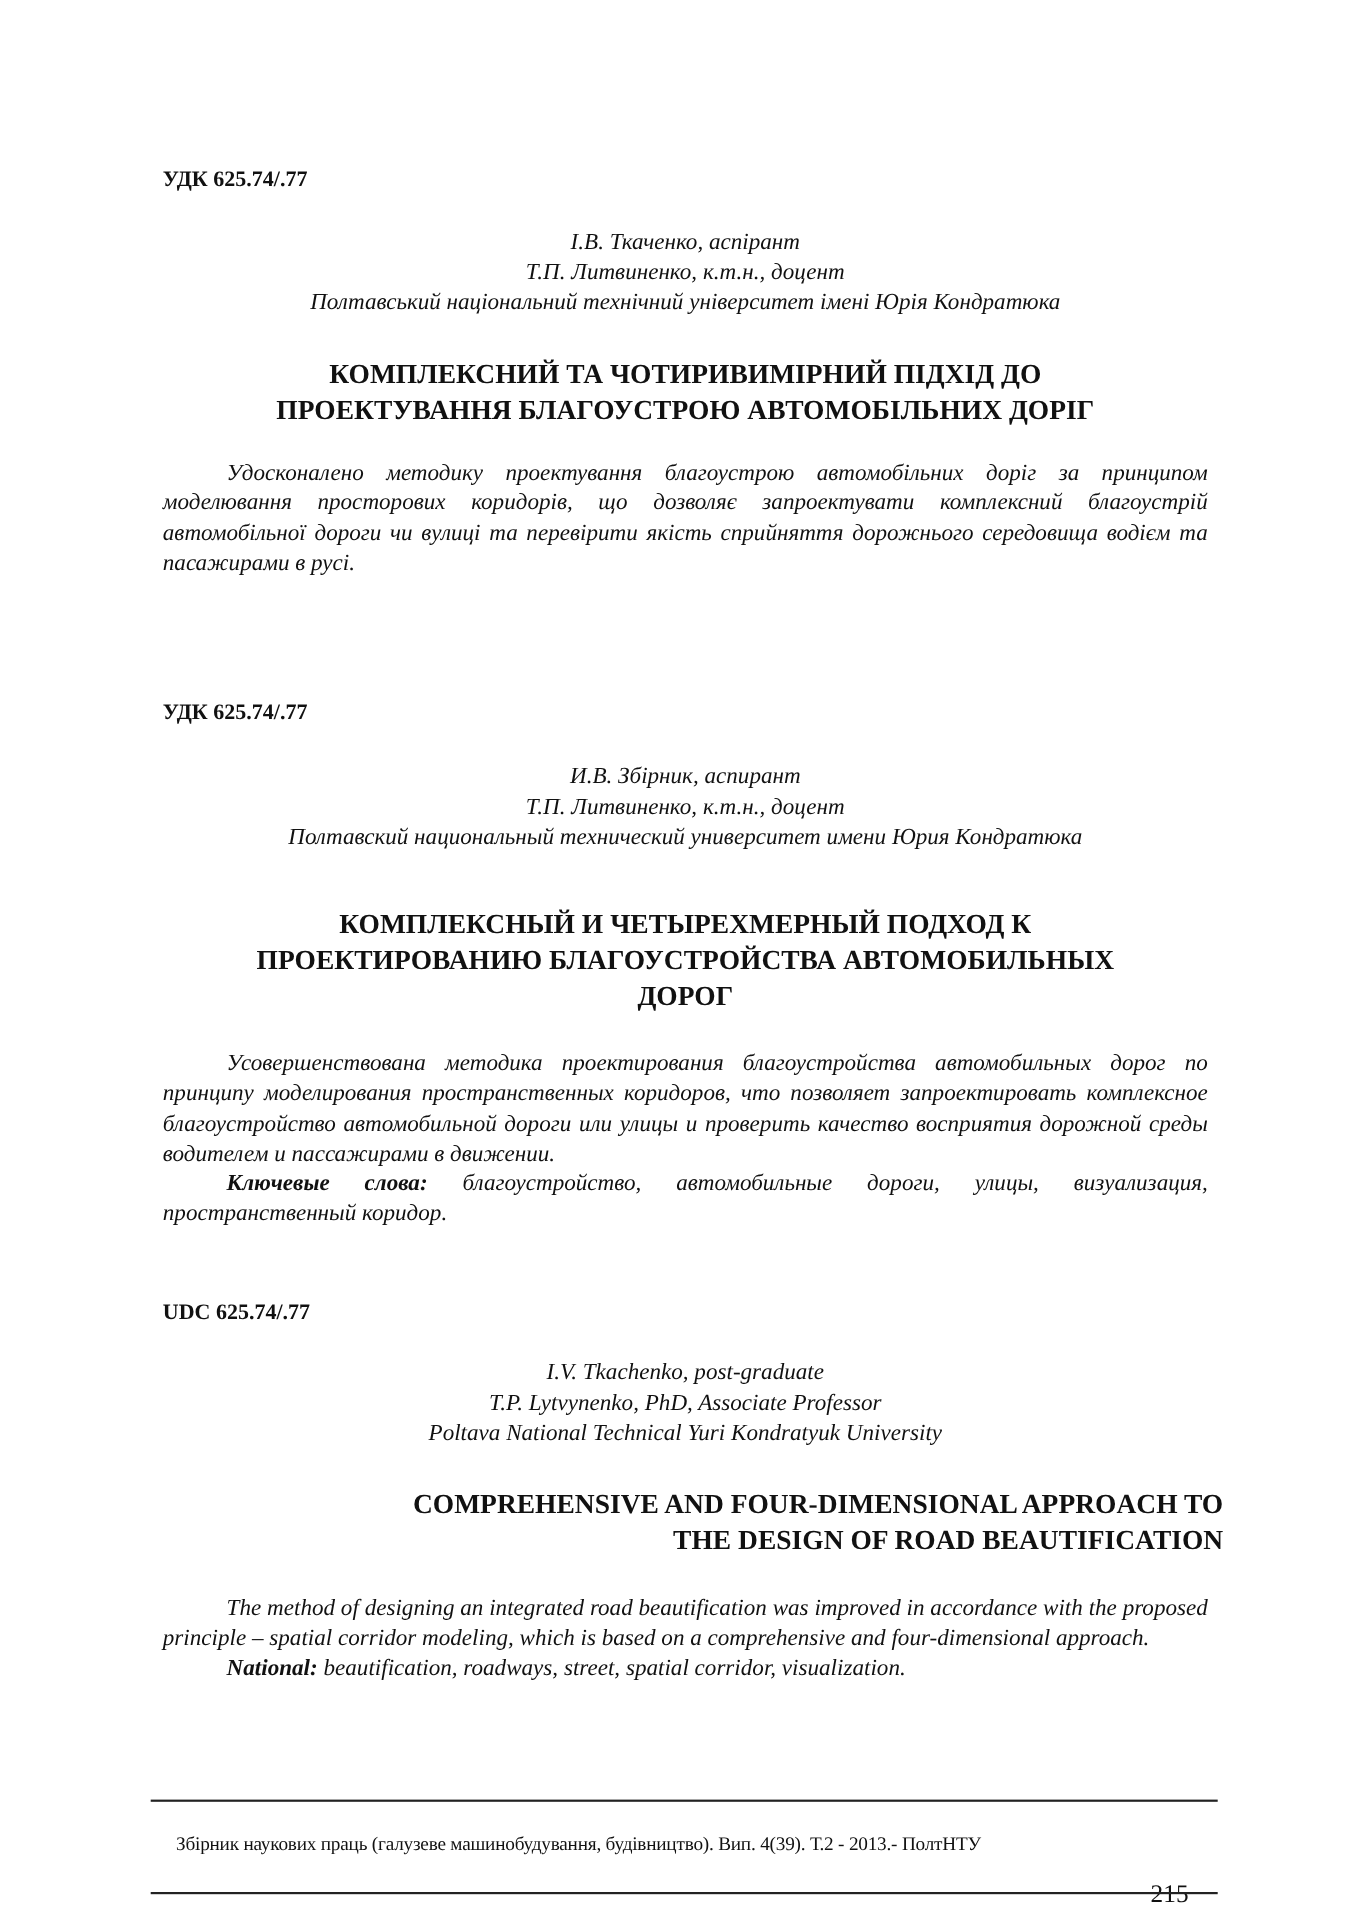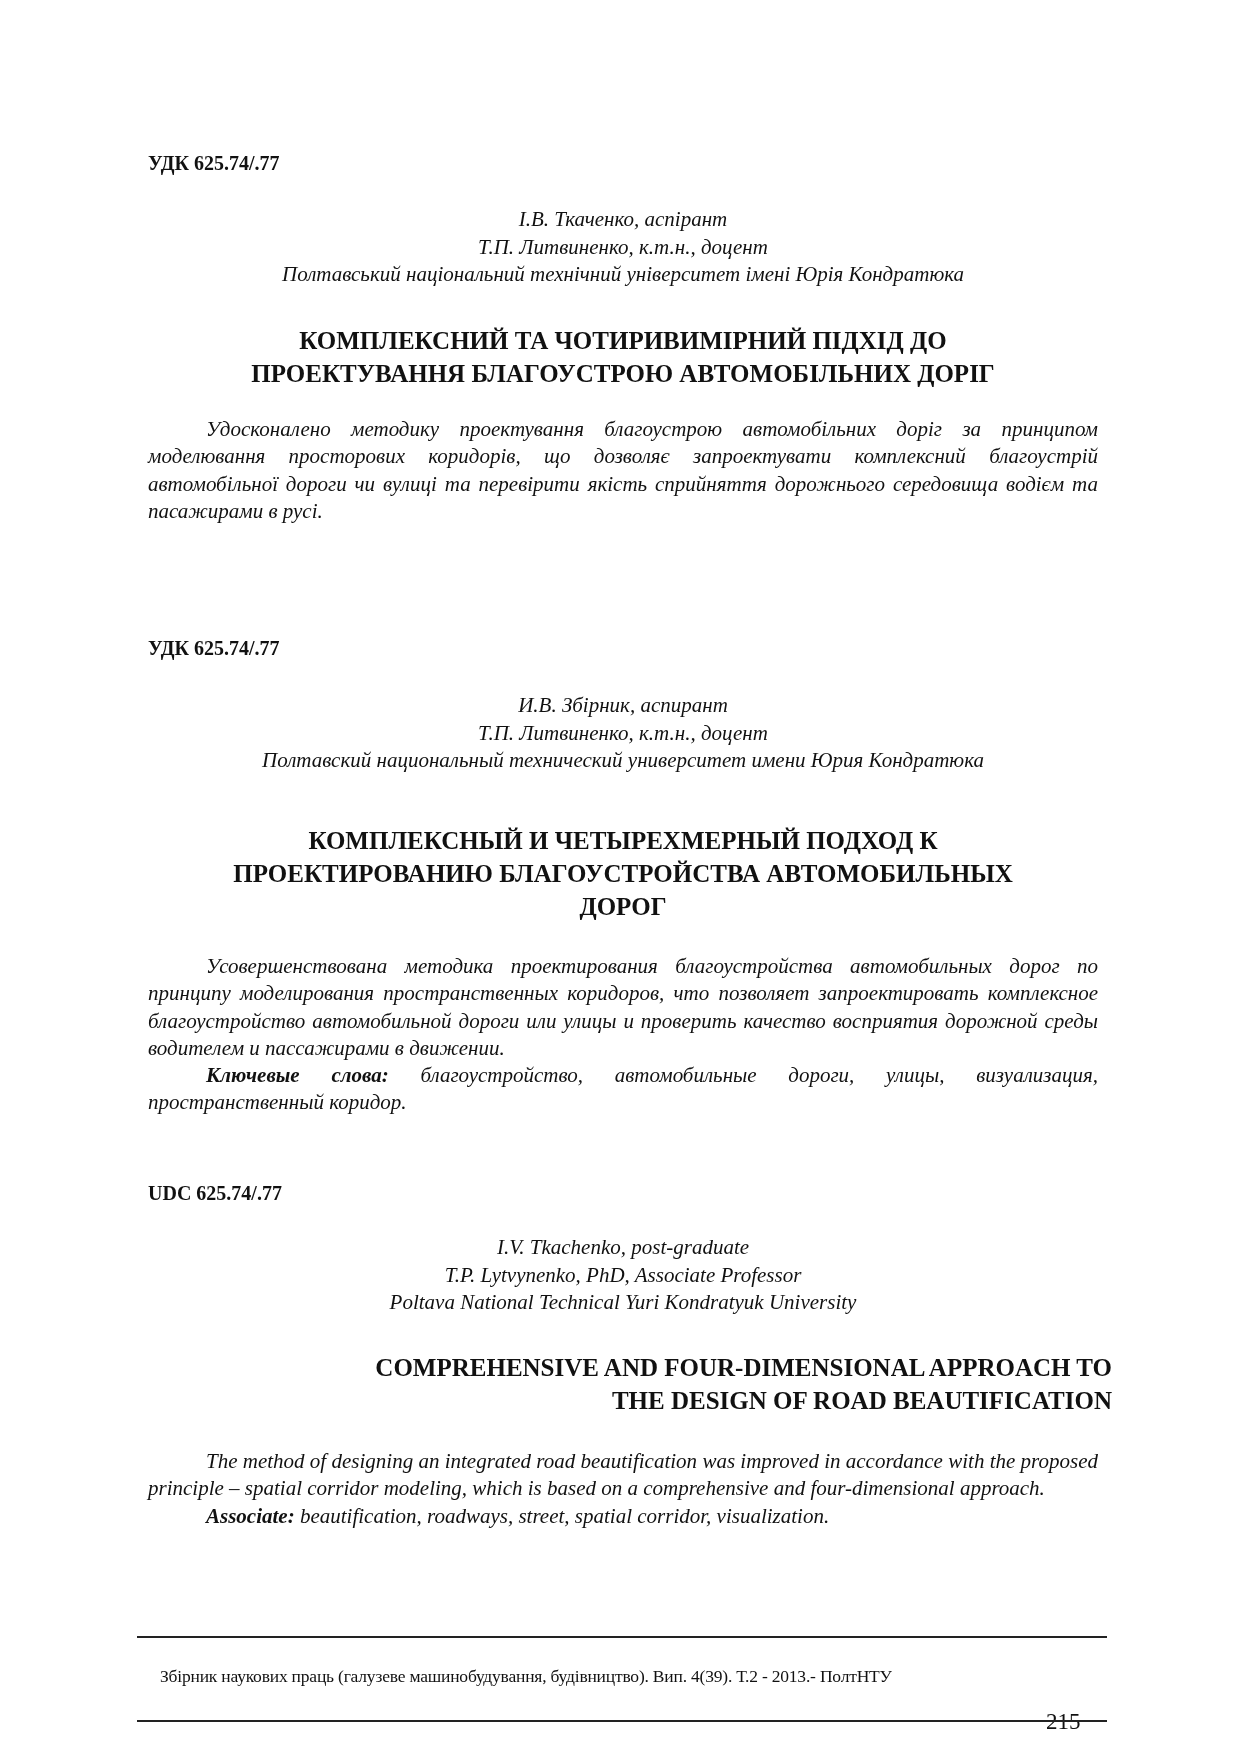--- a/index.html
+++ b/index.html
@@ -65,19 +65,19 @@
   <div>Poltava National Technical Yuri Kondratyuk University</div>
 </div>
 
 <div class="blk title" style="top:1351px; left:177px; width:935px;text-align:right;">
   <div>COMPREHENSIVE AND FOUR-DIMENSIONAL APPROACH TO</div>
   <div>THE DESIGN OF ROAD BEAUTIFICATION</div>
 </div>
 
 <div class="blk abstract" style="top:1448px;">
   <p>The method of designing an integrated road beautification was improved in accordance with the proposed principle – spatial corridor modeling, which is based on a comprehensive and four-dimensional approach.</p>
-  <p><b>Associate:</b><span> beautification, roadways, street, spatial corridor, visualization.</span></p>
+  <p><b>National:</b><span> beautification, roadways, street, spatial corridor, visualization.</span></p>
 </div>
 
 <div class="footer-line" style="top:1636px;"></div>
 <div class="footer-text">Збірник наукових праць (галузеве машинобудування, будівництво). Вип. 4(39). Т.2 - 2013.- ПолтНТУ</div>
 <div class="page-num">215</div>
 <div class="footer-line" style="top:1720px;"></div>
 
 </body></html>

